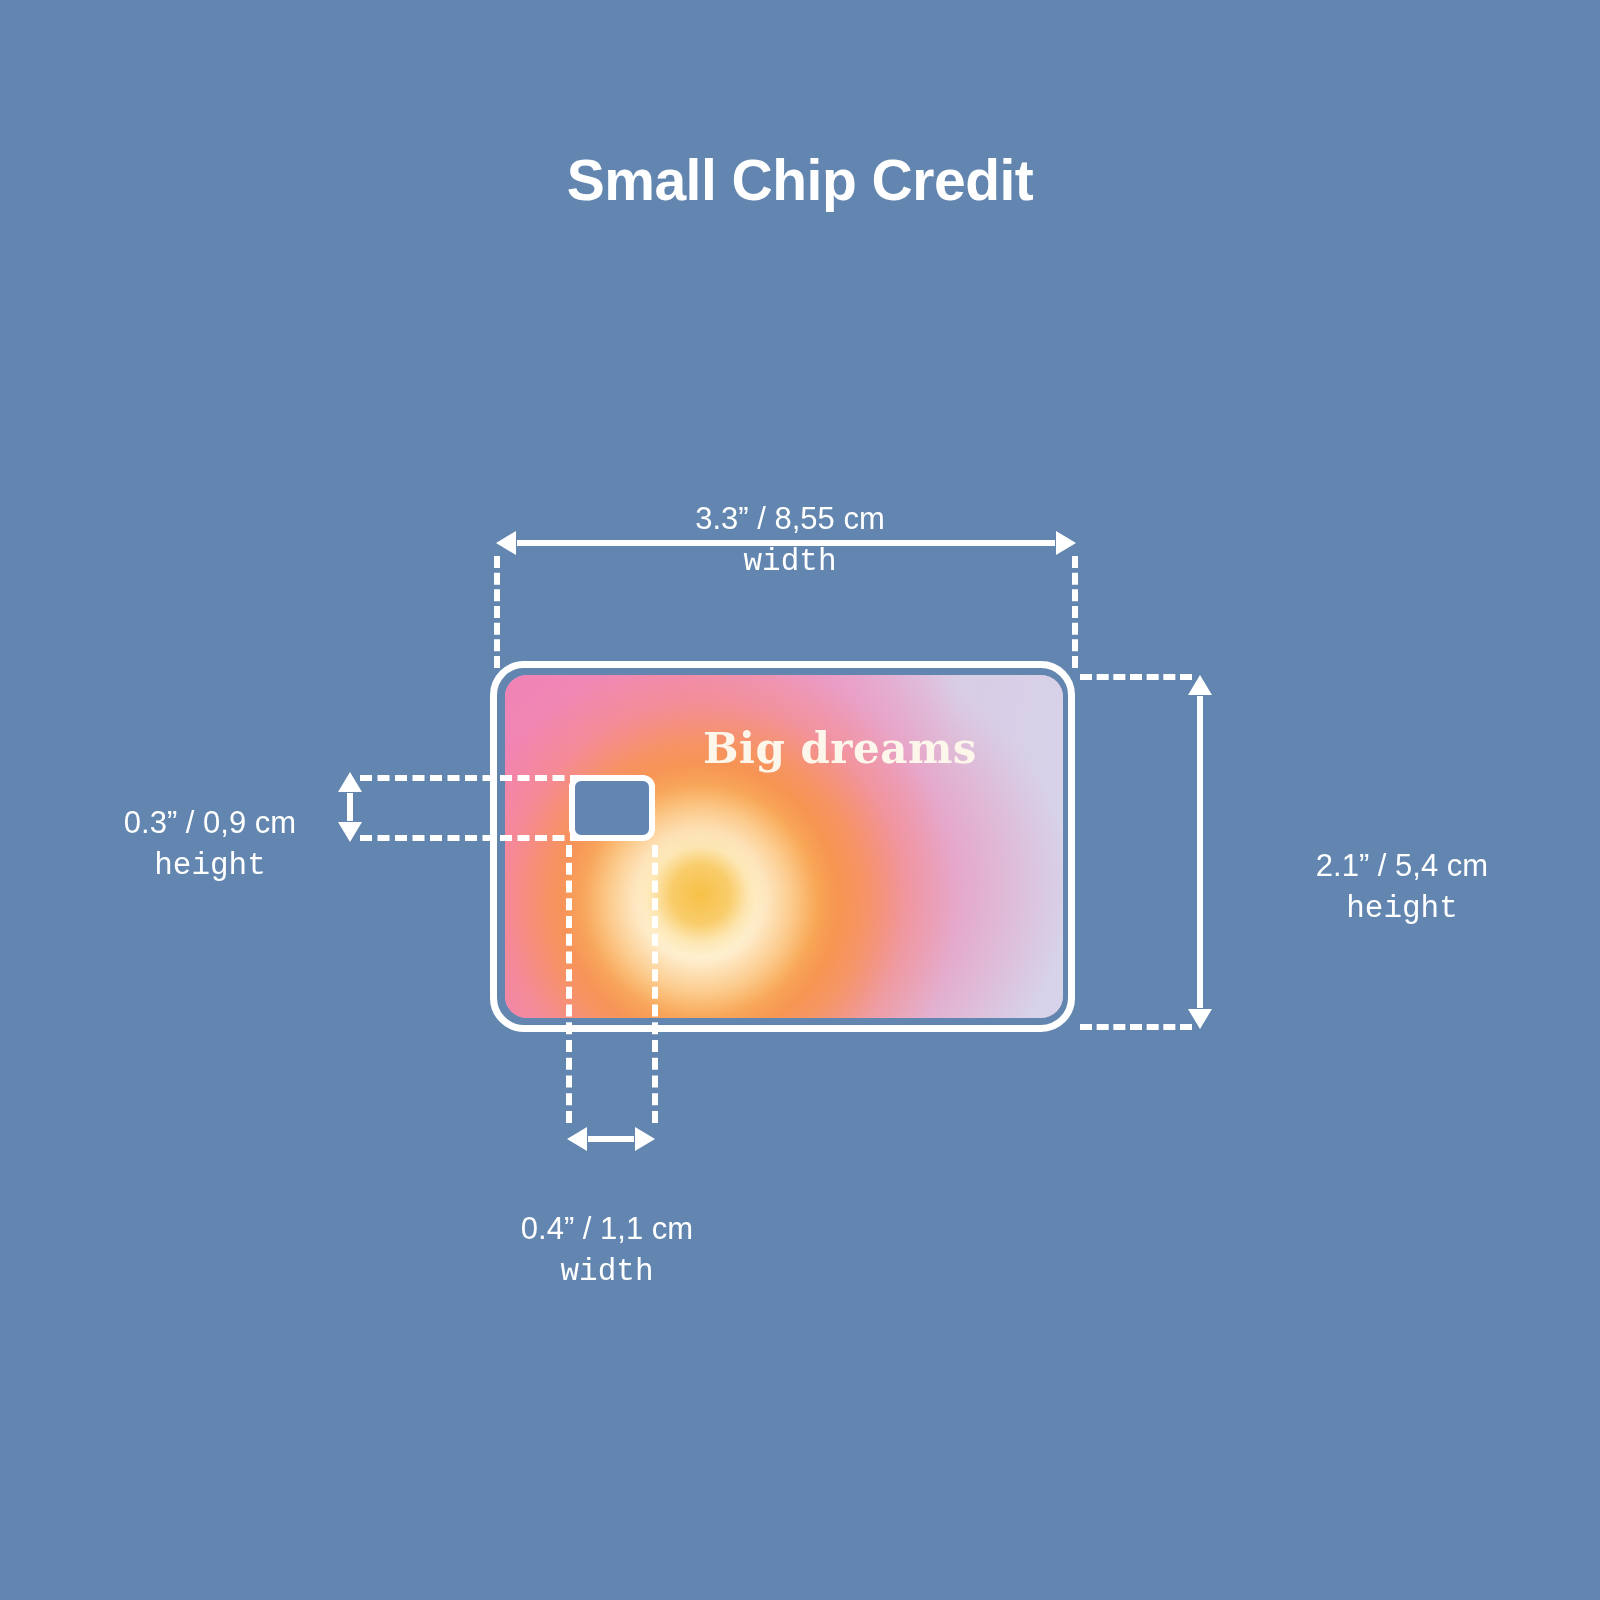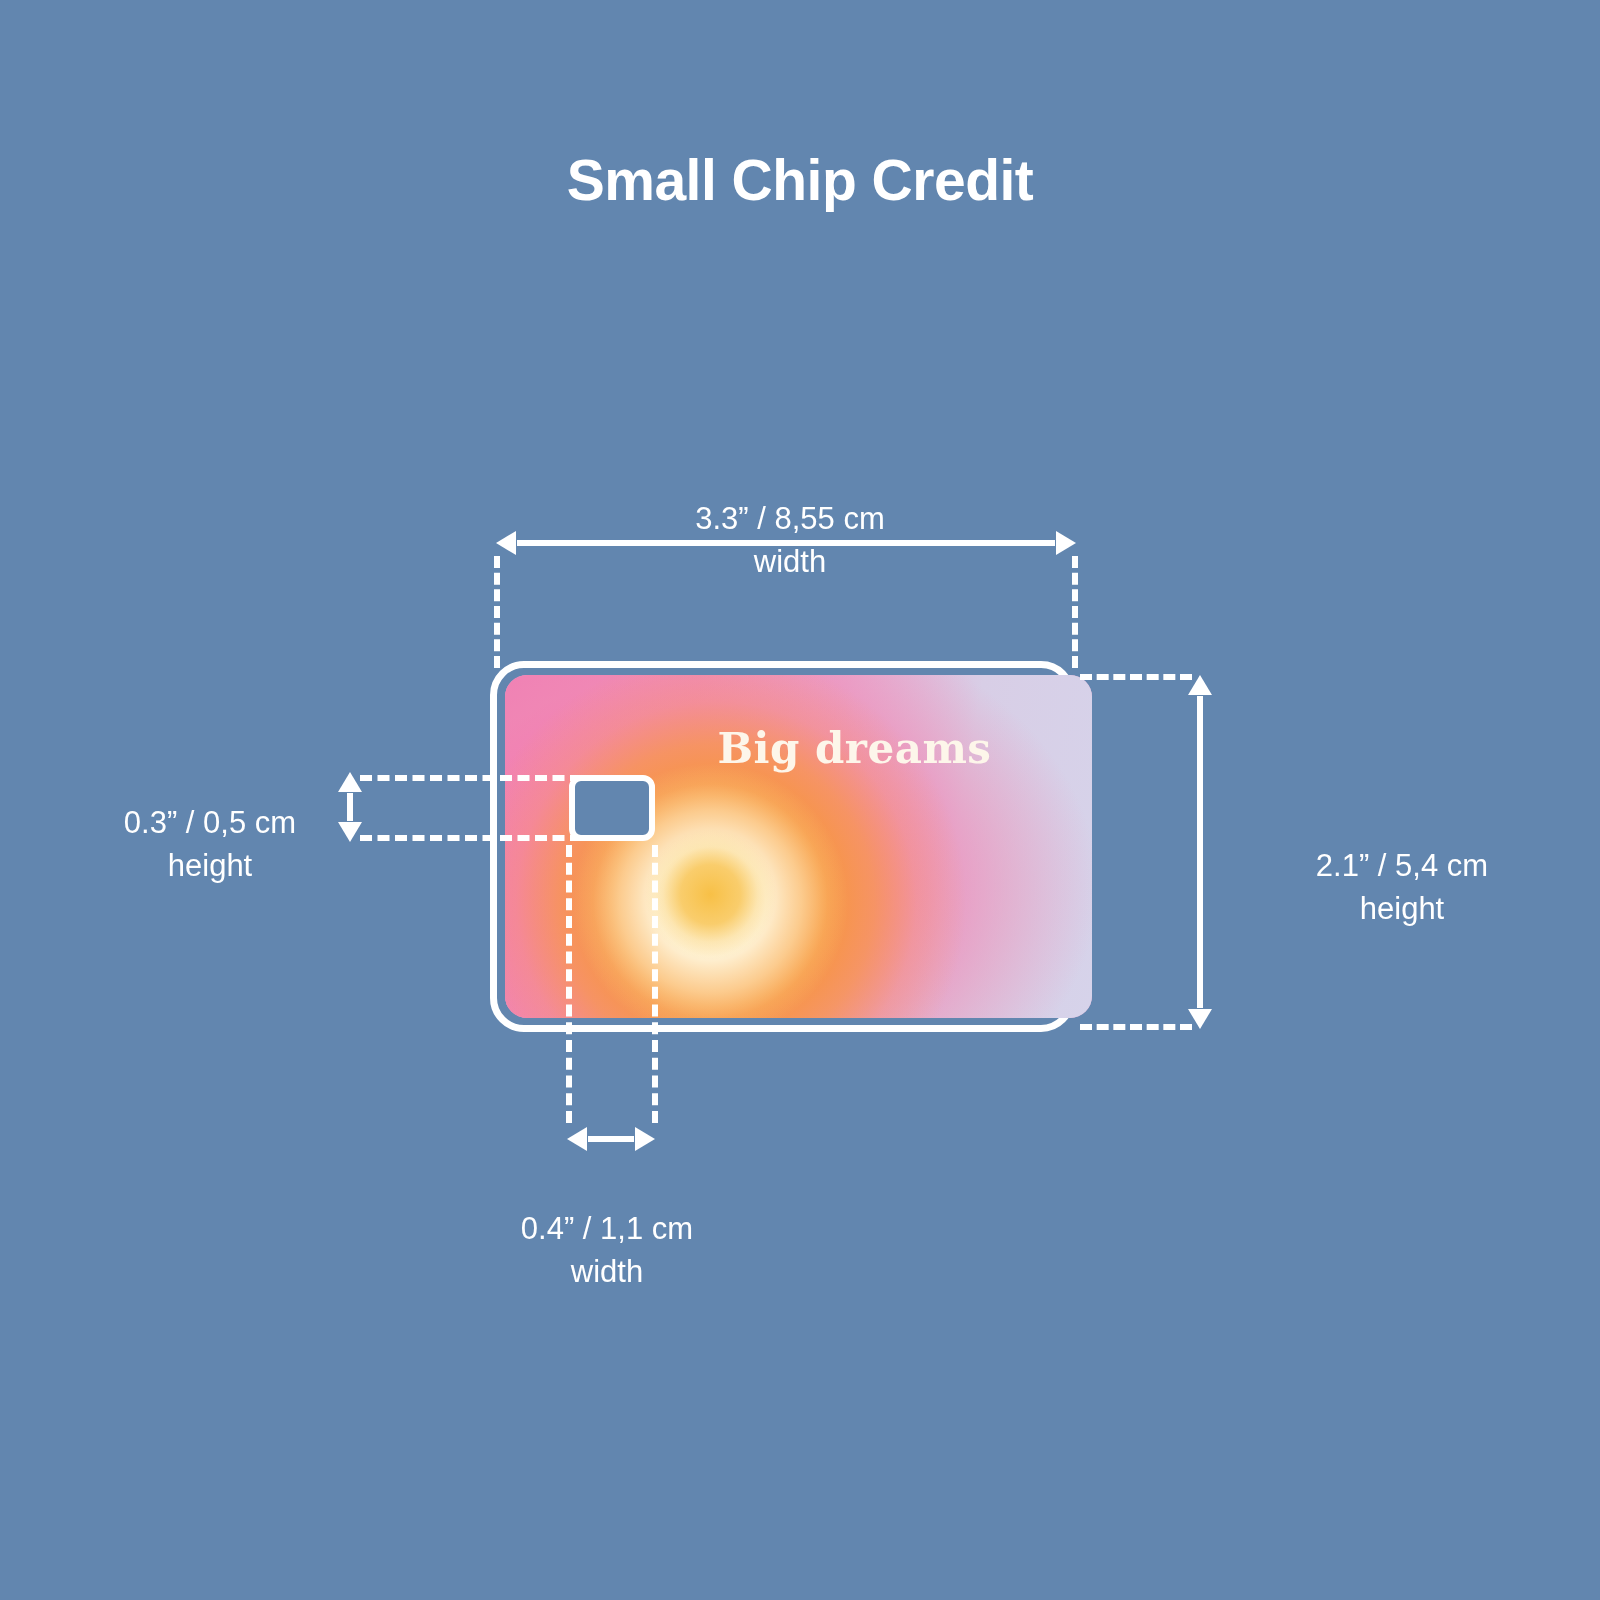--- a/index.html
+++ b/index.html
@@ -49,21 +49,20 @@
   }
   .card {
     position: absolute;
     left: 505px;
     top: 675px;
     width: 558px;
     height: 343px;
     border-radius: 22px;
     overflow: hidden;
     background-color: #e9a7cf;
-    padding-left: 29px;
   }
   .card-grad {
     position: absolute;
     inset: 0;
   }
   
   .g-lav {
     position: absolute;
     inset: 0;
     background: linear-gradient(100deg,
@@ -199,21 +198,21 @@
   
   .dim-label {
     position: absolute;
     color: #ffffff;
     font-size: 31px;
     line-height: 1.38;
     text-align: center;
     white-space: nowrap;
   }
   .dim-label .v { display: block; margin-top: 40px; }
-  .dim-label .u { display: block; }
+  .dim-label .u { display: block; font-family: Liberation Mono, monospace; }
 </style>
 </head>
 <body>
 
 <div id="stage">
 
   <div class="title">
     <span class="title-line">Small Chip Credit</span>
   </div>
 
@@ -248,21 +247,21 @@
     <span class="v">2.1” / 5,4 cm</span>
     <span class="u">height</span>
   </div>
 
   <div class="chip"></div>
 
   <div class="dash-h" style="left:360px; top:775px; width:222px;"></div>
   <div class="dash-h" style="left:360px; top:835px; width:222px;"></div>
   <div class="arrow-v" style="left:347px; top:793px; height:28px;"></div>
   <div class="dim-label" style="left:95px; top:762px; width:230px;">
-    <span class="v">0.3” / 0,5 cm</span>
+    <span class="v">0.3” / 0,9 cm</span>
     <span class="u">height</span>
   </div>
 
   <div class="dash-v" style="left:566px; top:845px; width:0; height:278px;"></div>
   <div class="dash-v" style="left:652px; top:845px; width:0; height:278px;"></div>
   <div class="arrow-h" style="left:588px; top:1136px; width:46px;"></div>
   <div class="dim-label" style="left:492px; top:1168px; width:230px;">
     <span class="v">0.4” / 1,1 cm</span>
     <span class="u">width</span>
   </div>

